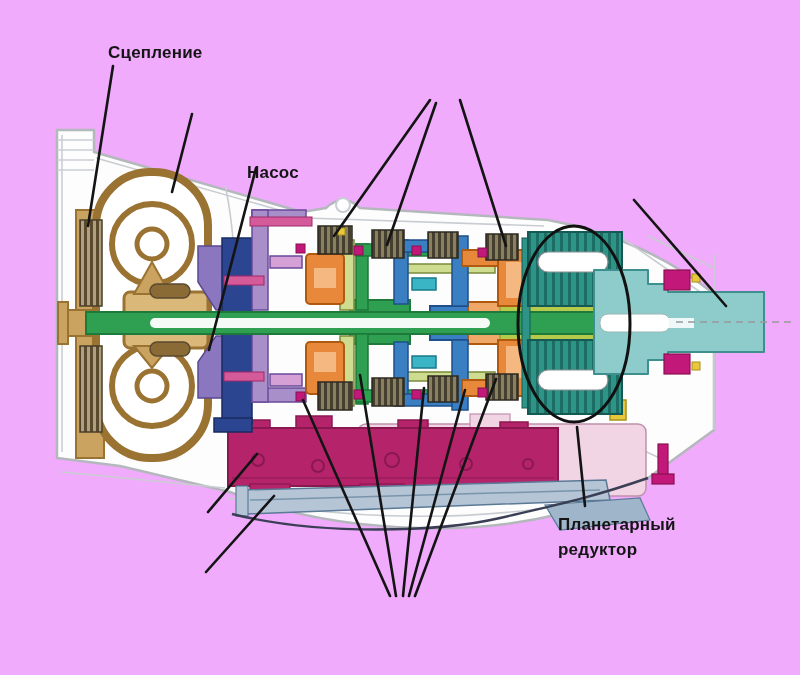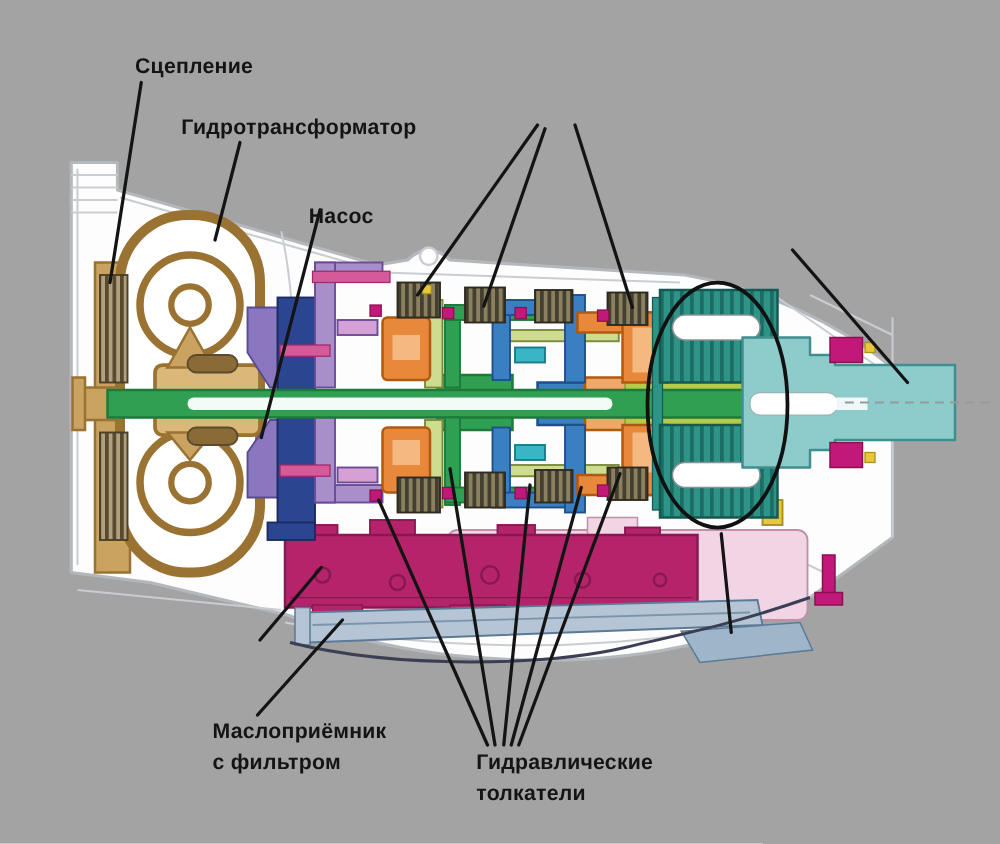--- a/index.html
+++ b/index.html
@@ -1,17 +1,17 @@
 <!DOCTYPE html>
 <html><head>
 <meta charset="utf-8">
 <style>
   html,body{margin:0;padding:0;background:#fff;}
   .stage{
-    position:relative;width:800px;height:675px;background:#a3a3a3;overflow:hidden;
+    position:relative;width:800px;height:675px;background:#f0abfc;overflow:hidden;
     font-family:"Liberation Sans","DejaVu Sans",sans-serif;
   }
   .stage svg{position:absolute;left:0;top:0;}
   .lbl{
     position:absolute;color:#141414;font-size:17px;font-weight:bold;
     line-height:25px;white-space:pre-line;letter-spacing:.2px;
   }
 </style>
 </head>
 <body>
@@ -254,19 +254,16 @@
     <line x1="390" y1="596" x2="303" y2="400"></line>
     <line x1="396" y1="596" x2="360" y2="375"></line>
     <line x1="403" y1="596" x2="424" y2="388"></line>
     <line x1="409" y1="596" x2="465" y2="390"></line>
     <line x1="415" y1="596" x2="496" y2="379"></line>
     <line x1="585" y1="506" x2="577" y2="427"></line>
   </g>
 </svg>
 
 <div class="lbl" style="left:108px;top:40px">Сцепление</div>
-<div class="lbl" style="left:145px;top:89px">Гидротрансформатор</div>
 <div class="lbl" style="left:247px;top:160px">Насос</div>
-<div class="lbl" style="left:170px;top:572px">Маслоприёмник
-с фильтром</div>
-<div class="lbl" style="left:381px;top:597px">Гидравлические
-толкатели</div>
+<div class="lbl" style="left:558px;top:512px">Планетарный
+редуктор</div>
 
 </div>
 </body></html>

